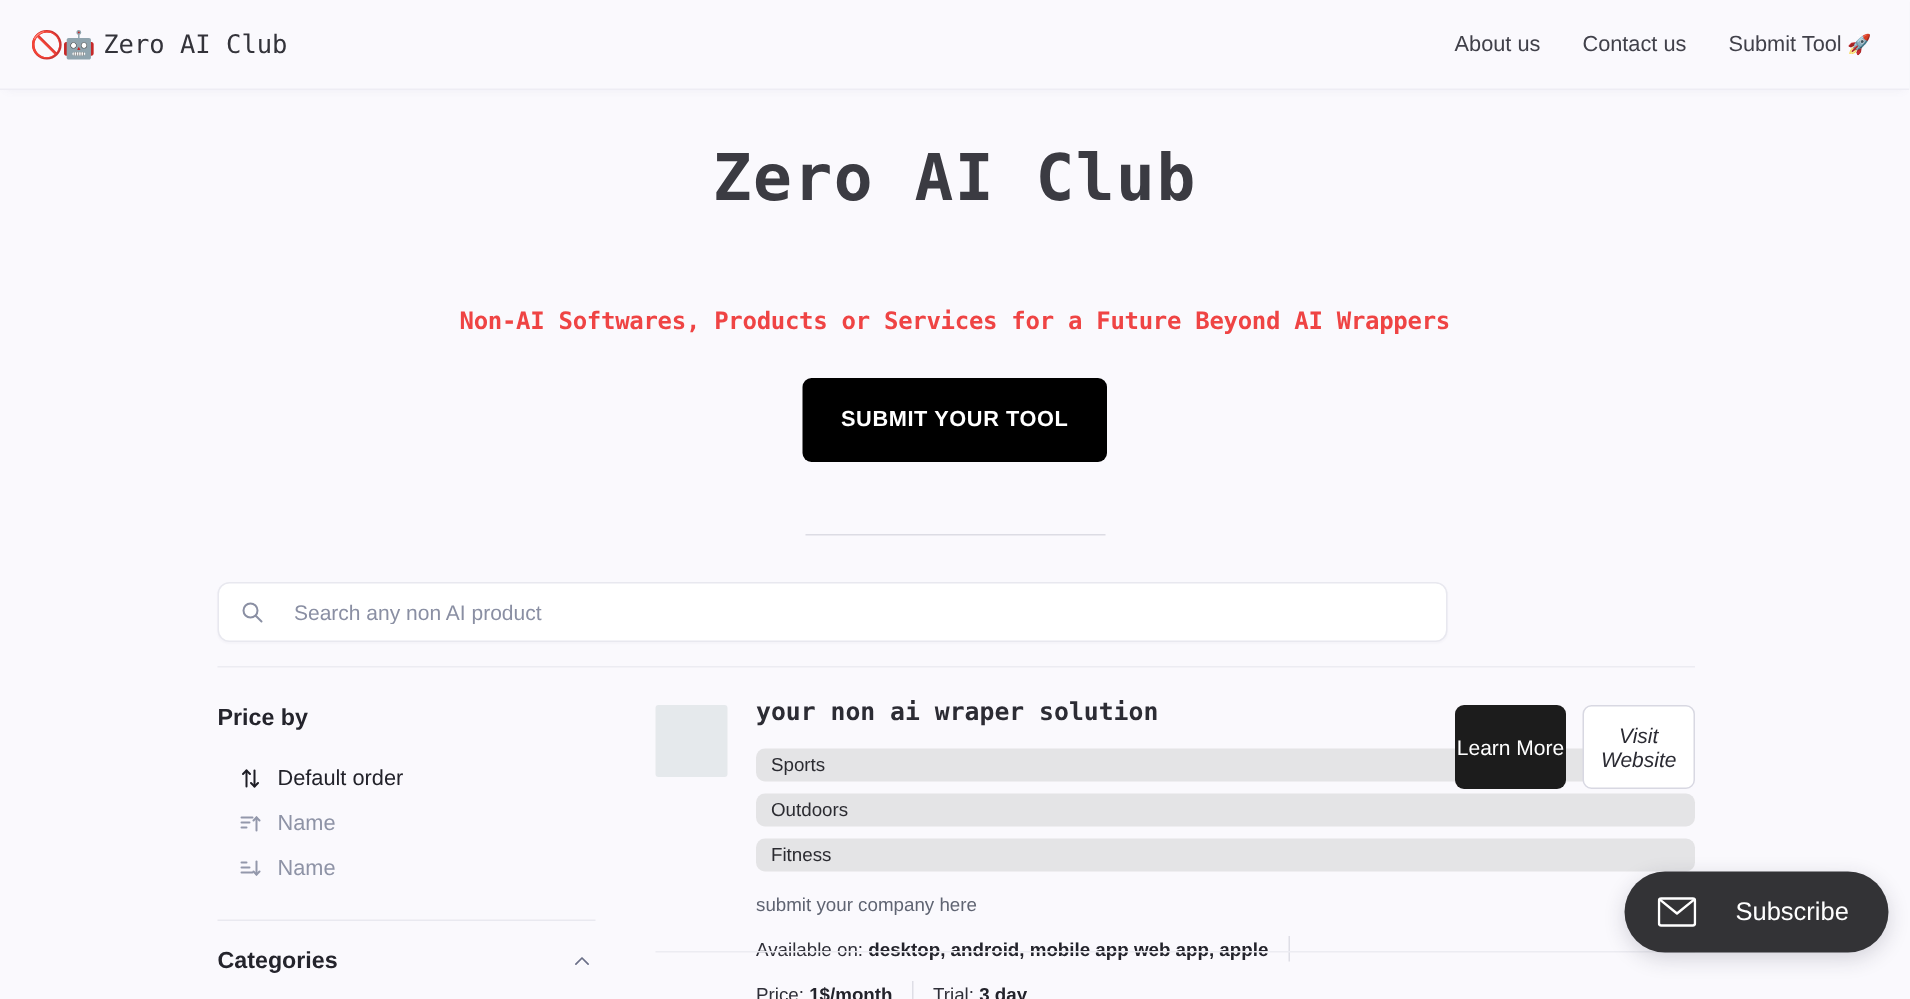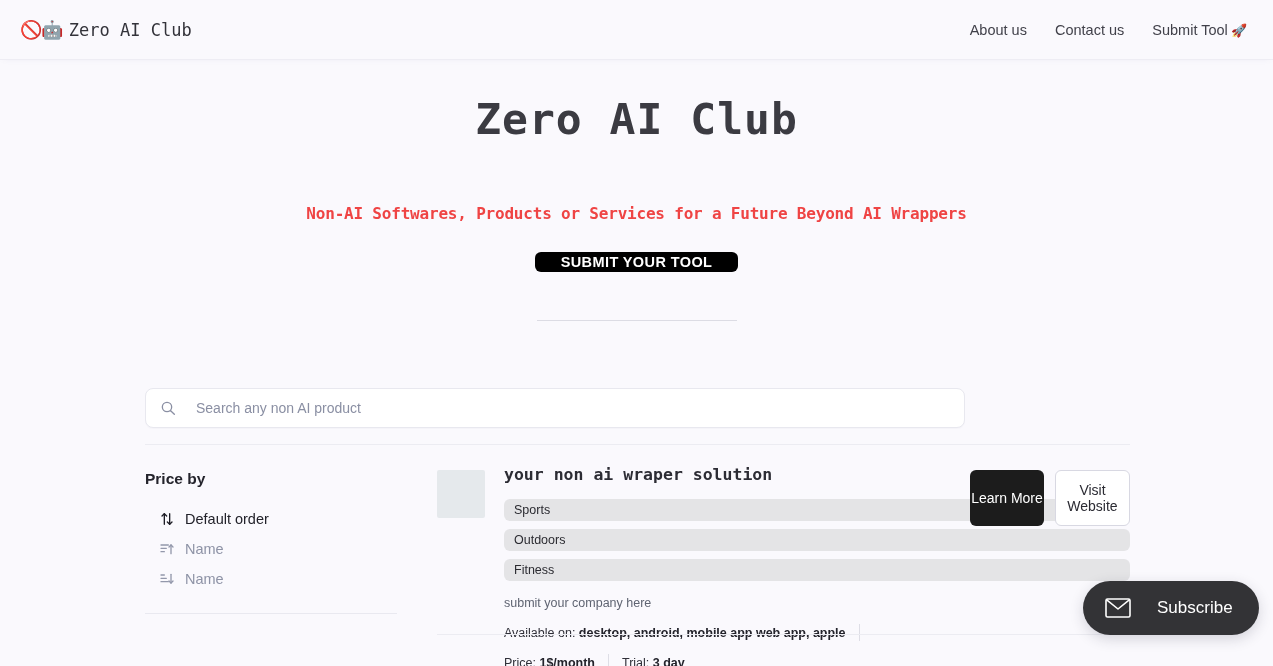--- a/index.html
+++ b/index.html
@@ -43,21 +43,21 @@
   }
   .hero-sub {
     font-family: "DejaVu Sans Mono", "Liberation Mono", monospace;
     font-size: 16px; font-weight: bold; color: #ef4444;
     margin-top: 60px; letter-spacing: -0.2px;
   }
   .cta-wrap { margin-top: 29px; }
   .cta-btn {
     display: inline-block; background: #000; color: #fff;
     font-size: 14.5px; font-weight: bold; letter-spacing: .4px;
-    padding: 2px 26px; border: none; border-radius: 6px; cursor: pointer;
+    padding: 20px 26px; border: none; border-radius: 6px; cursor: pointer;
   }
   .hero-divider {
     width: 200px; height: 1px; background: #dcdce4;
     margin: 48px auto 0 auto;
   }
 
   
   .search-row {
     position: absolute; top: 388px; left: 145px; width: 820px; height: 40px;
   }
@@ -137,20 +137,21 @@
   }
   .btn-primary {
     background: #1c1c1c; color: #fff; border: none; border-radius: 6px;
     font-size: 14px; padding: 12px 0; width: 160px; cursor: pointer;
     font-family: "Liberation Sans", sans-serif;
   }
   .btn-outline {
     background: #fff; color: #2b2b33; border: 1px solid #d8d8e2; border-radius: 6px;
     font-size: 14px; padding: 11px 0; width: 160px; cursor: pointer;
     font-family: "Liberation Sans", sans-serif;
+    font-style: italic;
   }
   .card-divider {
     position: absolute; top: 634px; left: 437px; width: 693px; height: 1px;
     background: #ececf2;
   }
 
   
   .subscribe {
     position: absolute; top: 581px; left: 1083px;
     height: 54px; padding: 0 26px 0 22px;
@@ -233,20 +234,26 @@
           <path d="M18 5v13"></path>
             <path d="M15 15l3 3 3-3"></path>
         </svg>
         <span class="lbl">Name</span>
       </div>
 
     </div>
 
     <div class="sb-divider"></div>
 
+    <div class="cat-row">
+      <span class="cat-label">Categories</span>
+      <svg class="chev" viewBox="0 0 24 24" fill="none" stroke="#6b7088" stroke-width="2" stroke-linecap="round" stroke-linejoin="round">
+        <path d="M5 15l7-7 7 7"></path>
+      </svg>
+    </div>
   </div>
 
   <div class="card">
     <div class="thumb"></div>
     <div class="card-body">
       <div class="card-title">your non ai wraper solution</div>
       <div class="tags">
         <span class="tag">Sports</span>
         <span class="tag">Outdoors</span>
         <span class="tag">Fitness</span>

